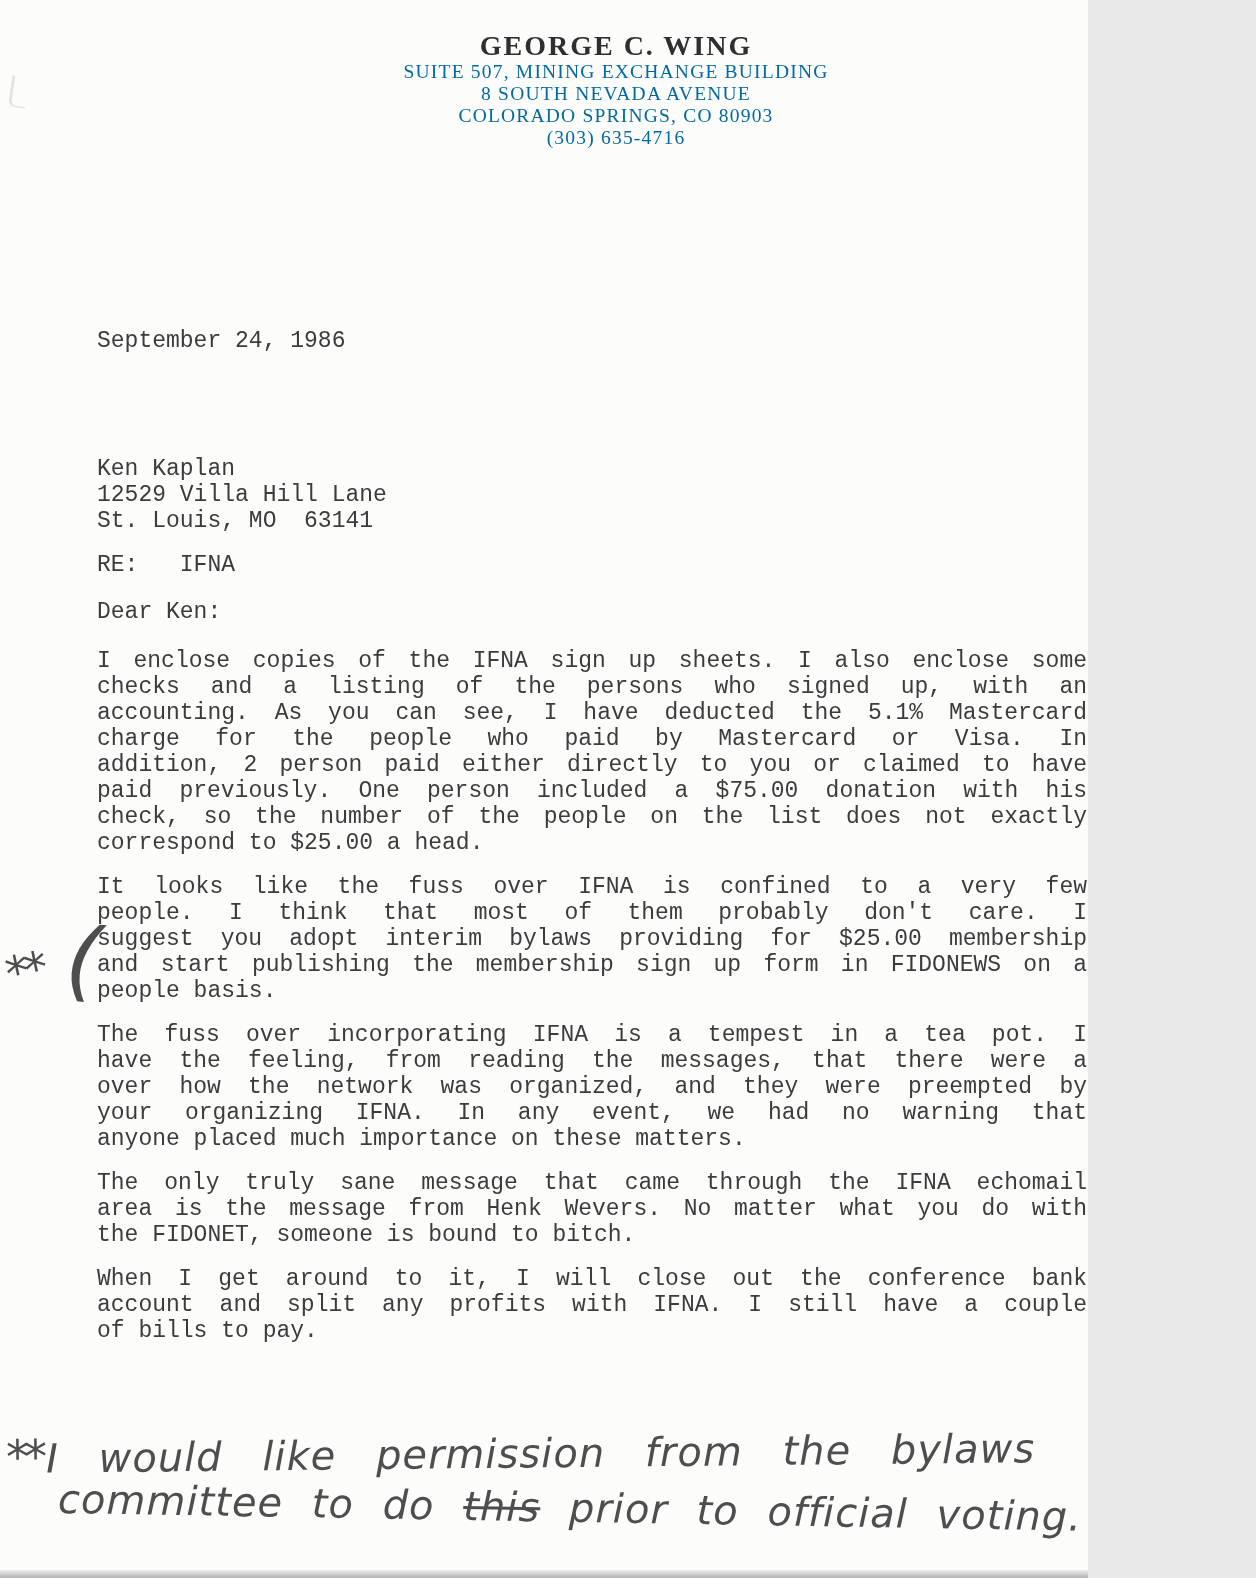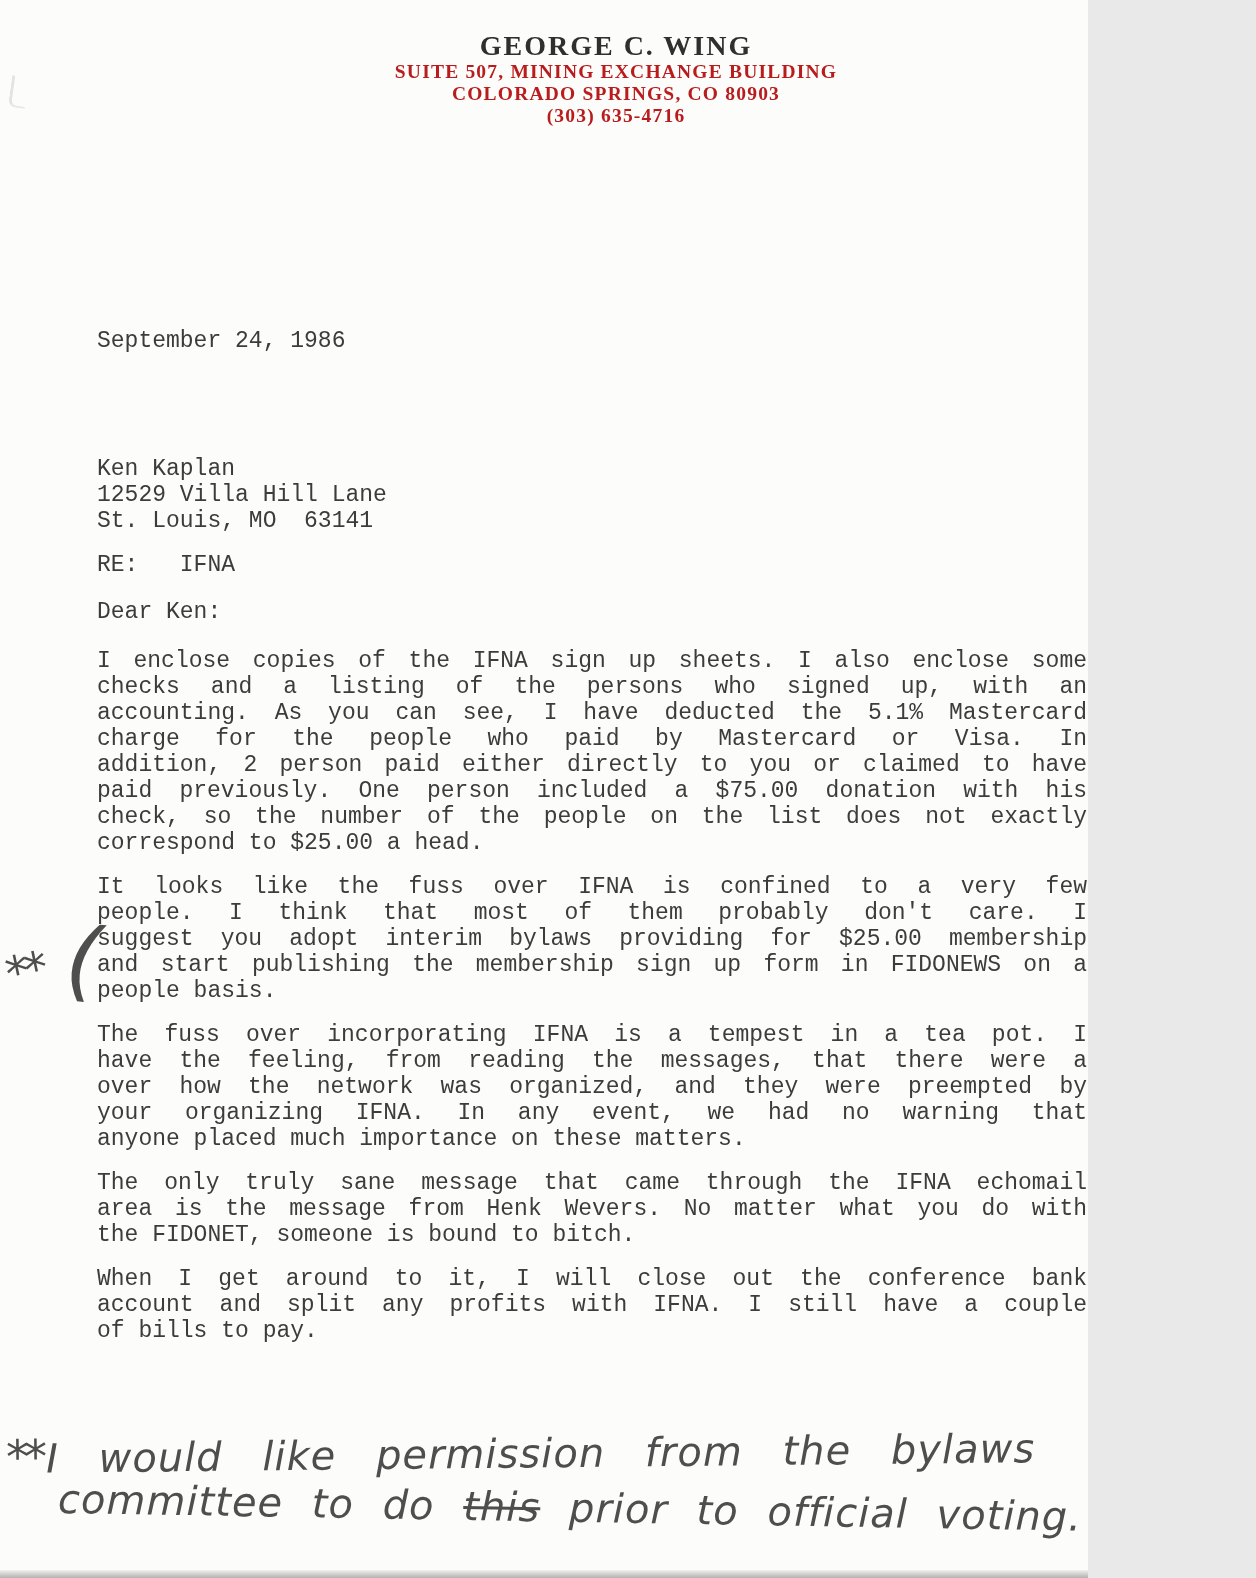--- a/index.html
+++ b/index.html
@@ -17,21 +17,21 @@
   .letterhead {
     position: absolute;
     top: 30px; left: 0;
     width: 1232px;
     text-align: center;
     font-family: "Liberation Serif", serif;
     color: #2f2f2f;
   }
   .lh-name  { font-size: 28px; font-weight: 700; letter-spacing: 2px; line-height: 31px; }
   .lh-title { font-size: 21.5px; font-weight: 700; letter-spacing: 1.5px; line-height: 26px; }
-  .lh-line  { font-size: 19.5px; font-weight: 700; letter-spacing: 1.2px; line-height: 22px; color: #b91c1c; }
+  .lh-line  { font-size: 19.5px; font-weight: 400; letter-spacing: 1.2px; line-height: 22px; color: #0369a1; }
 
   
   .letter-body {
     position: absolute;
     left: 97px; top: 328px;
     width: 990px;
     font-size: 23px;
     line-height: 26px;
   }
   .date { margin-bottom: 102px; }
@@ -105,20 +105,21 @@
 </head>
 <body>
 
 <div class="page">
 
   <div class="corner-smudge"></div>
 
   <div class="letterhead">
     <div class="lh-name">GEORGE C. WING</div>
     <div class="lh-line">SUITE 507, MINING EXCHANGE BUILDING</div>
+    <div class="lh-line">8 SOUTH NEVADA AVENUE</div>
     <div class="lh-line">COLORADO SPRINGS, CO 80903</div>
     <div class="lh-line">(303) 635-4716</div>
   </div>
 
   <div class="letter-body">
     <div class="date">September 24, 1986</div>
 
     <div class="recipient">
       <div>Ken Kaplan</div>
       <div>12529 Villa Hill Lane</div>

